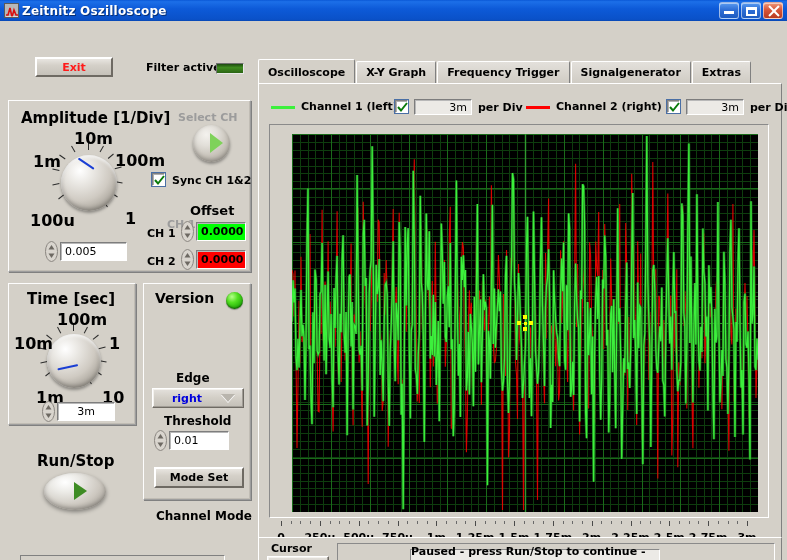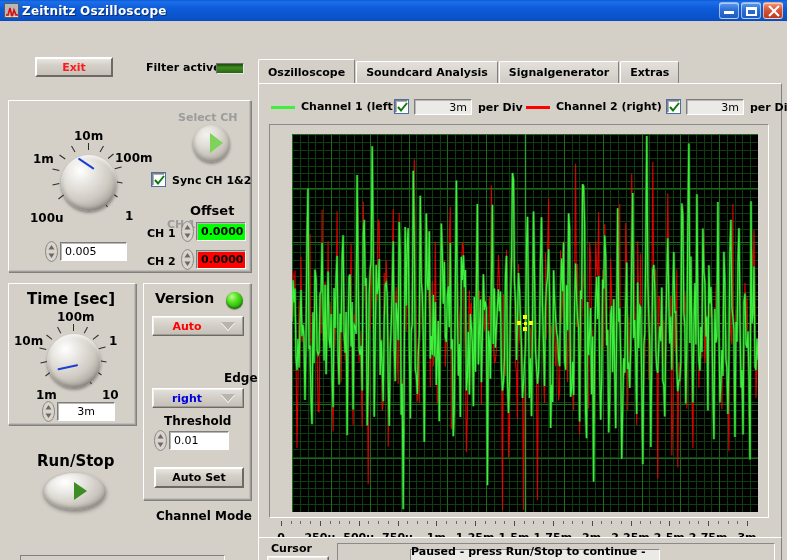--- a/index.html
+++ b/index.html
@@ -88,21 +88,21 @@
 
   .knob-wrap { position:absolute; }
   .knob {
     position:absolute; border-radius:50%;
     background:
       radial-gradient(circle at 34% 28%, #ffffff 0%, #eceae6 22%, #cfcac2 55%, #a8a39a 78%, #8d8880 100%);
     box-shadow: 0 2px 3px rgba(0,0,0,.35), inset 0 -2px 4px rgba(0,0,0,.28), inset 0 2px 3px rgba(255,255,255,.9);
   }
   .knob .needle { position:absolute; background:#1b3fd4; border-radius:1px; }
   .tick { position:absolute; background:#2b2b2b; width:1px; }
-  .ticklbl { position:absolute; font-size:12px; font-weight:bold; color:#000; white-space:nowrap; }
+  .ticklbl { position:absolute; font-size:16px; font-weight:bold; color:#000; white-space:nowrap; }
 
   
   .spin { position:absolute; width:13px; height:21px; }
   .spin svg { display:block; }
   .numbox {
     position:absolute; background:#ffffff;
     border-top:1px solid #7d7d7d; border-left:1px solid #7d7d7d;
     border-right:1px solid #ffffff; border-bottom:1px solid #ffffff;
     box-shadow: inset 1px 1px 0 #b8b8b8;
     font-size:11px; color:#000; display:flex; align-items:center;
@@ -160,21 +160,21 @@
   .combo .txt { flex:1; text-align:center; font-size:11px; font-weight:bold; color:#0000dd; }
   .combo .txt.red { color:#ff0000; }
   .combo .arrow {
     width:0; height:0; margin-right:8px;
     border-left:7px solid transparent; border-right:7px solid transparent;
     border-top:8px solid #b9b5ad;
     filter:drop-shadow(0 1px 0 #ffffff);
   }
   #trig-mode { left:8px; top:32px; width:92px; height:20px; }
   #trig-chan { left:8px; top:60px; width:92px; height:20px; }
-  #edge-title { position:absolute; left:32px; top:87px; font-size:12px; font-weight:bold;margin-left:48px; }
+  #edge-title { position:absolute; left:32px; top:87px; font-size:12px; font-weight:bold; }
   #trig-edge { left:8px; top:104px; width:92px; height:20px; }
   #thr-title { position:absolute; left:20px; top:130px; font-size:12px; font-weight:bold; }
   #autoset-btn { position:absolute; left:10px; top:183px; width:90px; height:21px; }
 
   
   #runstop-label { position:absolute; left:37px; top:431px; font-size:15px; font-weight:bold; }
   #runstop-btn {
     position:absolute; left:44px; top:452px; width:62px; height:37px; border-radius:50%/50%;
     background:radial-gradient(ellipse at 34% 25%, #ffffff 0%, #ecebe7 25%, #cdc8c0 60%, #a6a199 85%, #8e8981 100%);
     box-shadow:0 2px 4px rgba(0,0,0,.4), inset 0 -2px 4px rgba(0,0,0,.25);
@@ -301,20 +301,21 @@
 
   <div class="client">
 
     <div id="exit-btn" class="btn3d">
       <span>Exit</span>
     </div>
     <div id="filter-label" class="lbl">Filter active</div>
     <div id="filter-led"></div>
 
     <div id="amp-group" class="groupbox">
+      <div id="amp-title" class="lbl">Amplitude [1/Div]</div>
       <div id="selectch-title">Select CH</div>
 
       <div class="knob-wrap" style="left:24px; top:28px; width:112px; height:106px;">
 
         <div class="tick" style="left:55px; top:14px; height:7px;"></div>
         <div class="tick" style="left:70px; top:17px; height:7px; transform:rotate(30deg); transform-origin:top center;"></div>
         <div class="tick" style="left:80px; top:25px; height:7px; transform:rotate(50deg); transform-origin:top center;"></div>
         <div class="tick" style="left:88px; top:38px; height:7px; transform:rotate(75deg); transform-origin:top center;"></div>
         <div class="tick" style="left:89px; top:54px; height:7px; transform:rotate(100deg); transform-origin:top center;"></div>
         <div class="tick" style="left:84px; top:68px; height:7px; transform:rotate(125deg); transform-origin:top center;"></div>
@@ -415,63 +416,62 @@
           <polygon points="6.5,17 9.5,12.5 3.5,12.5" fill="#6d6962"></polygon>
         </svg>
       </div>
       <div class="numbox" style="left:48px; top:118px; width:58px; height:19px; justify-content:center;">3m</div>
     </div>
 
     <div id="trig-group" class="groupbox">
       <div id="trig-title">Version</div>
       <div id="trig-led"></div>
 
-      <div class="combo" id="trig-mode">
-        <span class="txt red">Auto</span>
-        <span class="arrow"></span>
-      </div>
 
 
       <div id="edge-title">Edge</div>
       <div class="combo" id="trig-edge">
         <span class="txt">right</span>
         <span class="arrow"></span>
       </div>
 
       <div id="thr-title">Threshold</div>
       <div class="spin" style="position:absolute; left:10px; top:146px;">
         <svg width="13" height="21" viewBox="0 0 13 21">
           <ellipse cx="6.5" cy="10.5" rx="6" ry="10" fill="#d9d5ce" stroke="#8a8680"></ellipse>
           <polygon points="6.5,4 9.5,8.5 3.5,8.5" fill="#6d6962"></polygon>
           <polygon points="6.5,17 9.5,12.5 3.5,12.5" fill="#6d6962"></polygon>
         </svg>
       </div>
       <div class="numbox" style="left:25px; top:147px; width:60px; height:19px;">0.01</div>
 
       <div id="autoset-btn" class="btn3d">
-        <span>Auto Set</span>
+        <span>Mode Set</span>
       </div>
     </div>
 
     <div id="runstop-label">Run/Stop</div>
     <div id="runstop-btn">
       <div class="ptr"></div>
     </div>
 
     <div id="chmode-title">Channel Mode</div>
 
     <div id="copyright" class="sunken">© 2007   C. Zeitnitz Version 1.22</div>
 
     <div id="tabpanel">
       <div class="tabstrip">
         <div class="tab active">
-          <span>Oszilloscope</span>
+          <span>Oscilloscope</span>
         </div>
         <div class="tab">
-          <span>Soundcard Analysis</span>
+          <span>X-Y Graph</span>
+        </div>
+        <div class="tab">
+          <span>Frequency Trigger</span>
         </div>
         <div class="tab">
           <span>Signalgenerator</span>
         </div>
         <div class="tab">
           <span>Extras</span>
         </div>
       </div>
 
       <div class="tabbody">

